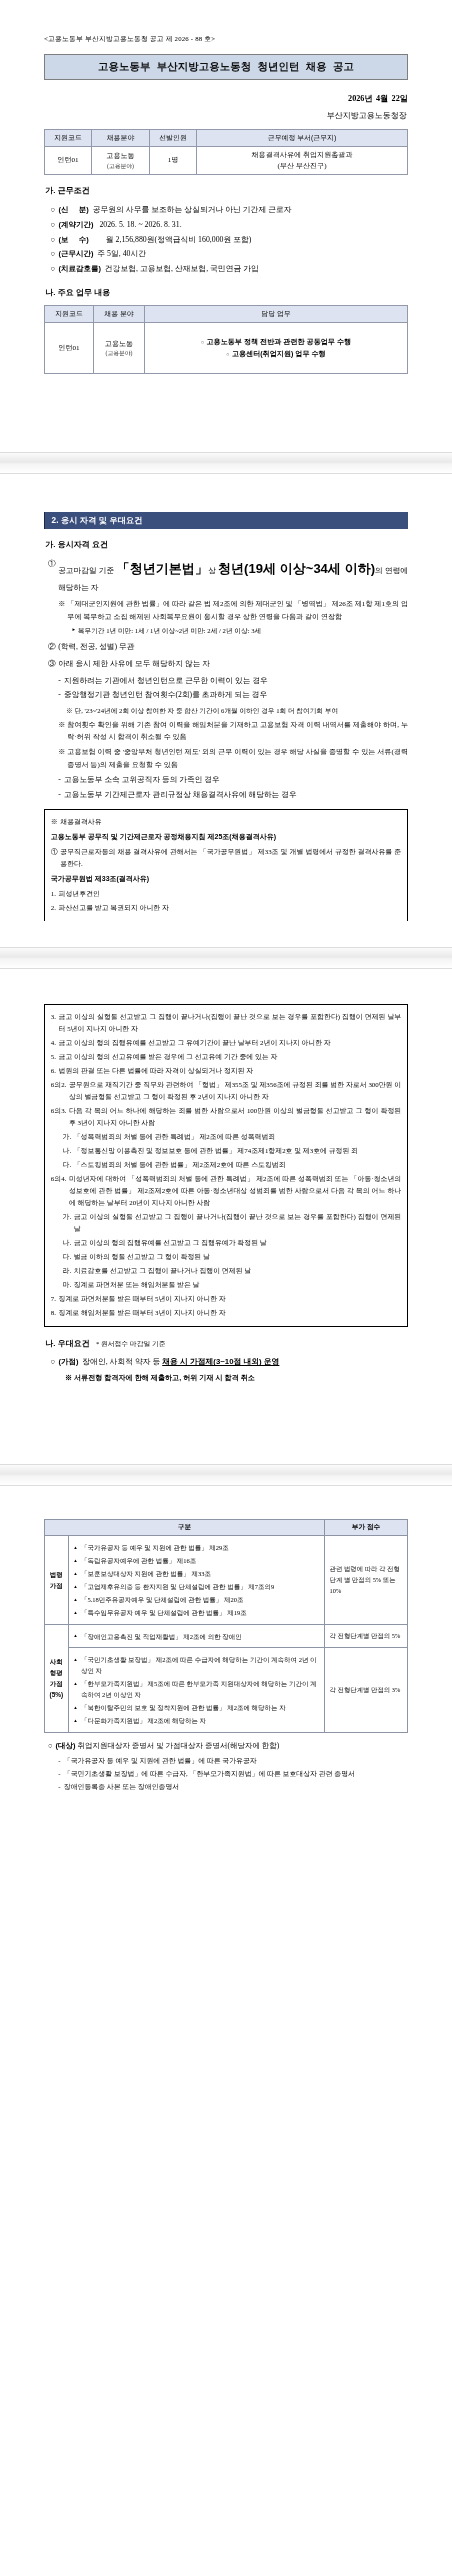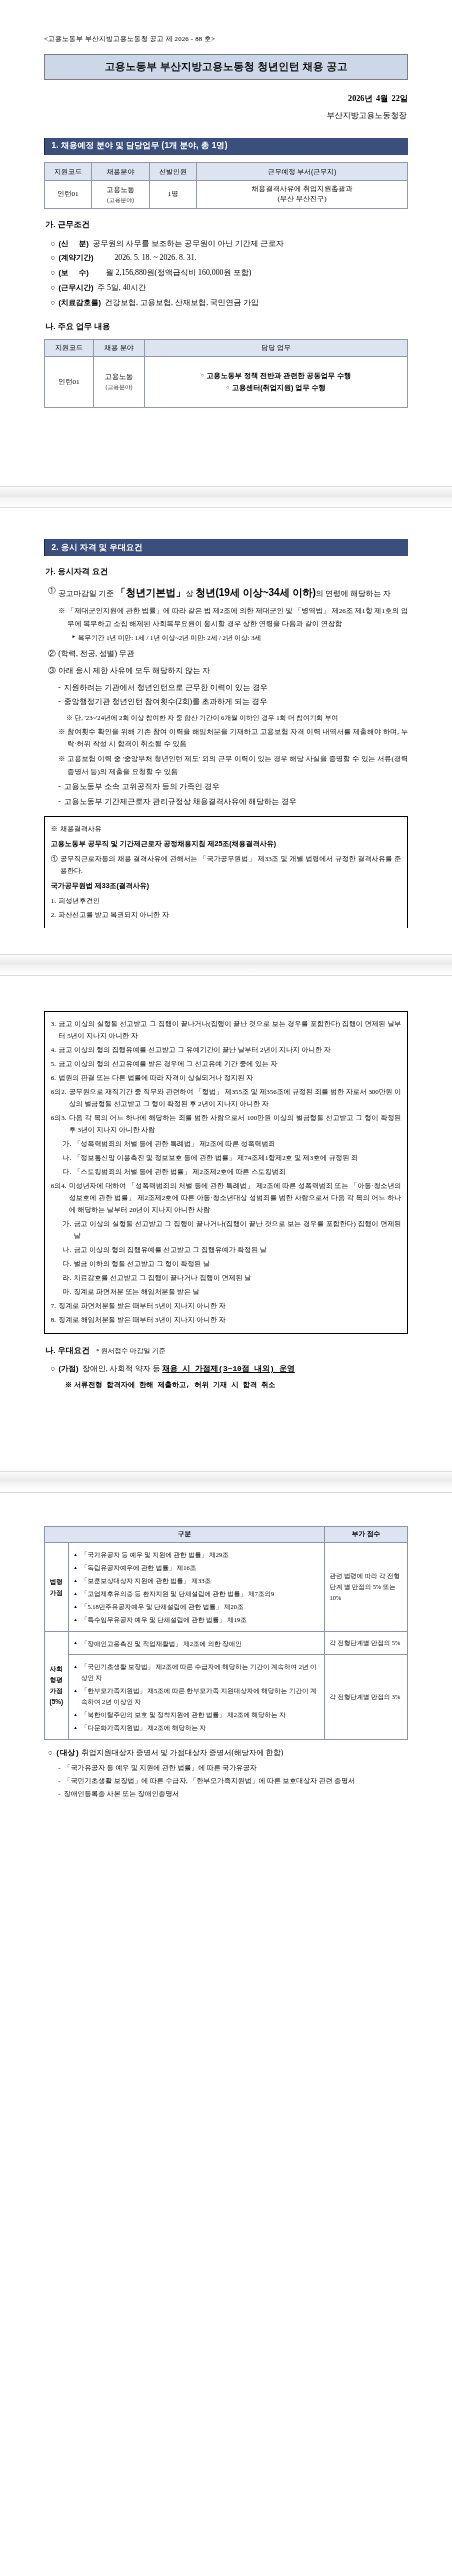--- a/index.html
+++ b/index.html
@@ -31,21 +31,21 @@
     font-size: 6.8px;
     letter-spacing: 0.2px;
     padding-top: 34px;
     padding-bottom: 10.4px;
     white-space: nowrap;
   }
   .main-title {
     background: #ccd8e8;
     border: 0.8px solid #7e7e7e;
     text-align: center;
-    font-family: Liberation Sans, sans-serif;
+    font-family: Liberation Mono, monospace;
     font-weight: bold;
     font-size: 10.4px;
     letter-spacing: 0.1px;
     padding: 4.5px 0 5.2px;
     color: #111;
   }
   .intro {
     font-size: 8px;
     line-height: 1.95;
     margin-top: 17px;
@@ -129,21 +129,21 @@
   td.taskcell .li:before { content: "\25CB"; font-size: 4.9px; vertical-align: middle; margin-right: 2.6px; font-weight: normal;}
   .small-sub { font-size: 5.8px; color: #333; display:block; margin-top:0.6px; }
 
   .cond-row { font-size: 7.8px; line-height: 1.9; margin-left: 6.5px; display:flex; }
   .cond-row .lbl { font-family:"Liberation Sans","DejaVu Sans",sans-serif; font-weight:bold; font-size:7.5px; white-space:pre; flex:0 0 auto; }
   .cond-row .mk { margin-right:3.2px; }
 
   .num { font-size: 7.7px; line-height: 1.85; margin: 2.6px 0 2.6px 3.9px; display:flex; text-align: justify;}
   .num .mk { flex:0 0 auto; margin-right:2.6px; }
   .num .tx { flex:1; }
-  .num b { font-family:"Liberation Sans",sans-serif; font-size:10px; }
+  .num b { font-family:"Liberation Sans",sans-serif; font-size:13px; }
 
   .starnote { font-size: 7.1px; line-height: 1.8; margin: 1.9px 0 1.9px 14.3px; display:flex; text-align: justify; }
   .starnote .mk { flex:0 0 auto; margin-right:1.9px; }
   .starnote .tx { flex:1; }
 
   .subnote { font-size: 6.7px; line-height:1.8; margin-left: 28.6px; display:flex;}
   .subnote .mk { margin-right:2.6px; font-size:5.2px; }
 
   .dash { font-size: 7.7px; line-height:1.9; margin-left: 14.3px; display:flex; }
   .dash .mk { flex:0 0 auto; margin-right:3.2px;}
@@ -158,21 +158,21 @@
     line-height: 1.75;
   }
   .legalbox.open-bottom { border-bottom: none; }
   .lb-line { display:flex; margin: 1.9px 0; text-align: justify; }
   .lb-line .mk { flex:0 0 auto; margin-right:2.6px; white-space:pre; }
   .lb-line .tx { flex:1; }
   .lb-line.ind { margin-left: 11.7px; }
   .lb-bold { font-family:"Liberation Sans","DejaVu Sans",sans-serif; font-weight:bold; font-size:7px; margin: 3.2px 0 2.6px; }
 
   .ul-line { text-decoration: underline; }
-  .bold-sans { font-family:Liberation Mono, monospace; font-weight:bold; }
+  .bold-sans { font-family:Liberation Sans, sans-serif; font-weight:bold; }
 
   
   table.bonus {
     width: 100%;
     border-collapse: collapse;
     border: 0.6px solid #5a6478;
     font-size: 6.5px;
     margin-top: 2.6px;
   }
   table.bonus th {
@@ -217,21 +217,20 @@
 <div class="page">
 
   <div class="doc-no">&lt;고용노동부 부산지방고용노동청 공고 제 2026 - 88 호&gt;</div>
 
   <div class="main-title">고용노동부 부산지방고용노동청 청년인턴 채용 공고</div>
 
 
   <div class="sign-date">2026년 4월 22일</div>
   <div class="sign-org">부산지방고용노동청장</div>
 
-  <div class="sec-bar">1. 채용예정 분야 및 담당업무 (1개 분야, 총 1명)</div>
 
   <div style="height:7.8px"></div>
   <table class="dt">
     <tbody>
         <tr>
       <th style="width:47px">지원코드</th>
       <th style="width:58px">채용분야</th>
       <th style="width:47px">선발인원</th>
       <th>근무예정 부서(근무지)</th>
     </tr>
@@ -249,26 +248,26 @@
     </tr>
   </tbody>
     </table>
 
   <div class="sub-head">가. 근무조건</div>
 
   <div>
     <div class="cond-row">
       <span class="mk">○</span>
       <span class="lbl">(신     분)</span>
-      <span style="margin-left:3.9px">공무원의 사무를 보조하는 공무원이 아닌 기간제 근로자</span>
+      <span style="margin-left:3.9px">공무원의 사무를 보조하는 상실되거나 아닌 기간제 근로자</span>
     </div>
     <div class="cond-row">
       <span class="mk">○</span>
       <span class="lbl">(계약기간)</span>
-      <span style="margin-left:21px">2026. 5. 18. ~ 2026. 8. 31.</span>
+      <span style="margin-left:6px">2026. 5. 18. ~ 2026. 8. 31.</span>
     </div>
     <div class="cond-row">
       <span class="mk">○</span>
       <span class="lbl">(보     수)</span>
       <span style="margin-left:17px">월 2,156,880원(정액급식비 160,000원 포함)</span>
     </div>
     <div class="cond-row">
       <span class="mk">○</span>
       <span class="lbl">(근무시간)</span>
       <span style="margin-left:3.9px">주 5일, 40시간</span>
@@ -304,21 +303,21 @@
     </table>
 
   <div class="spacer-lg"></div>
 </div>
 
 <div class="page-gap"></div>
 
 <div class="page">
   <div style="height:30px"></div>
 
-  <div class="sec-bar" style="margin-top:1px">2. 응시 자격 및 우대요건</div>
+  <div class="sec-bar" style="margin-top:8px">2. 응시 자격 및 우대요건</div>
 
   <div class="sub-head">가. 응시자격 요건</div>
 
   <div class="num">
     <span class="mk">①</span>
     <span class="tx"><span>공고마감일 기준 </span><b>「청년기본법」</b><span>상 </span><b>청년(19세 이상~34세 이하)</b><span>의 연령에 해당하는 자</span></span>
   </div>
 
   <div class="starnote">
     <span class="mk">※</span>

